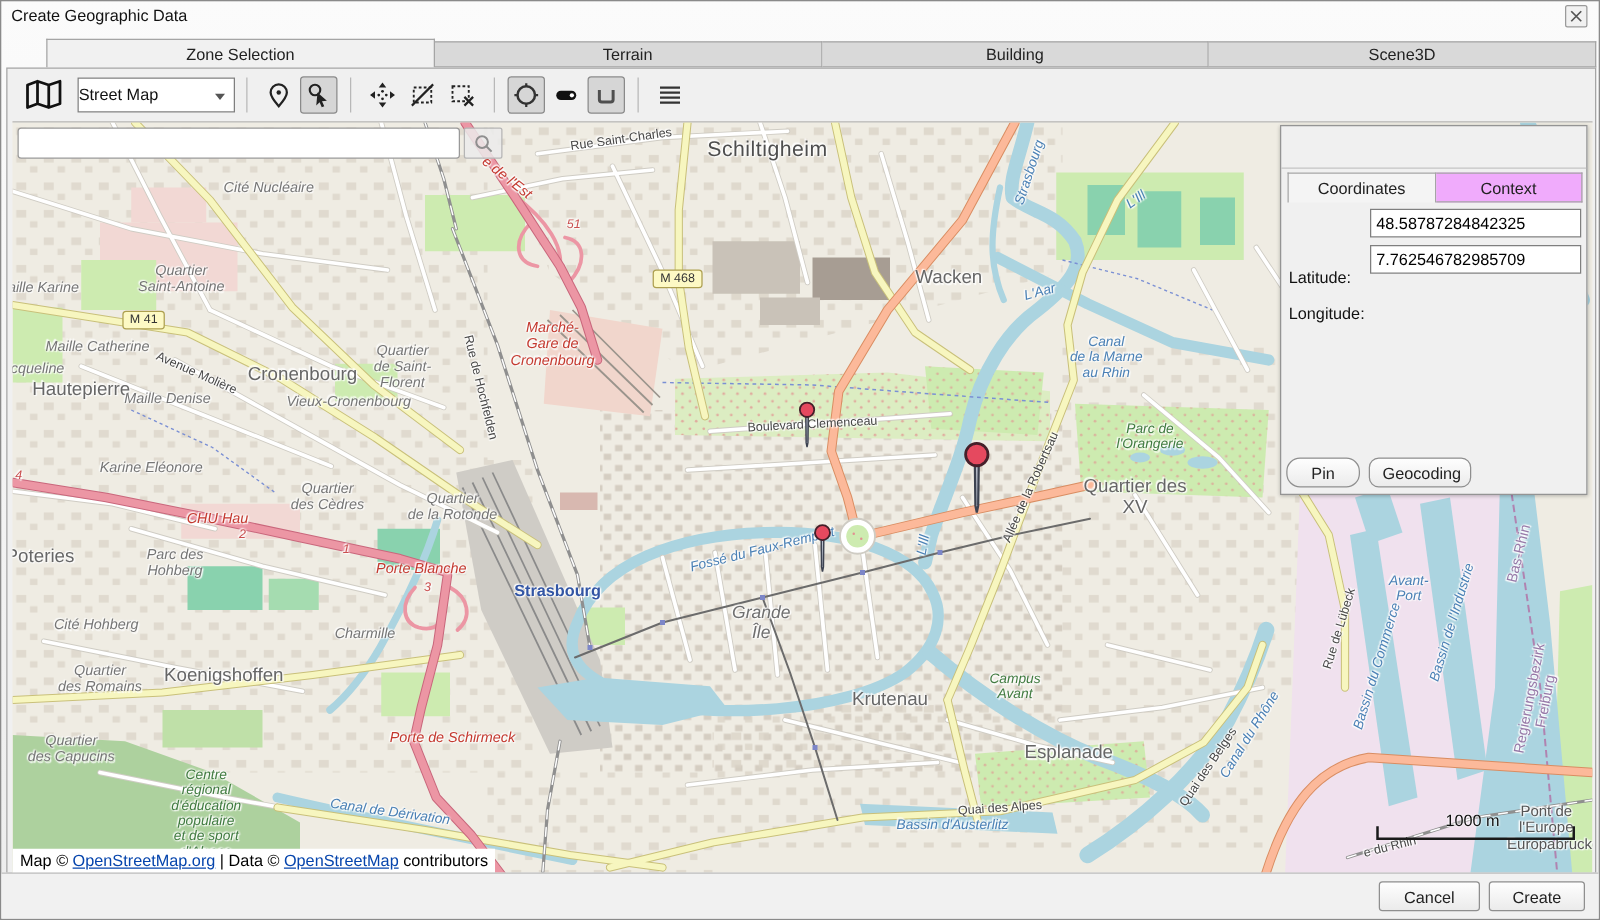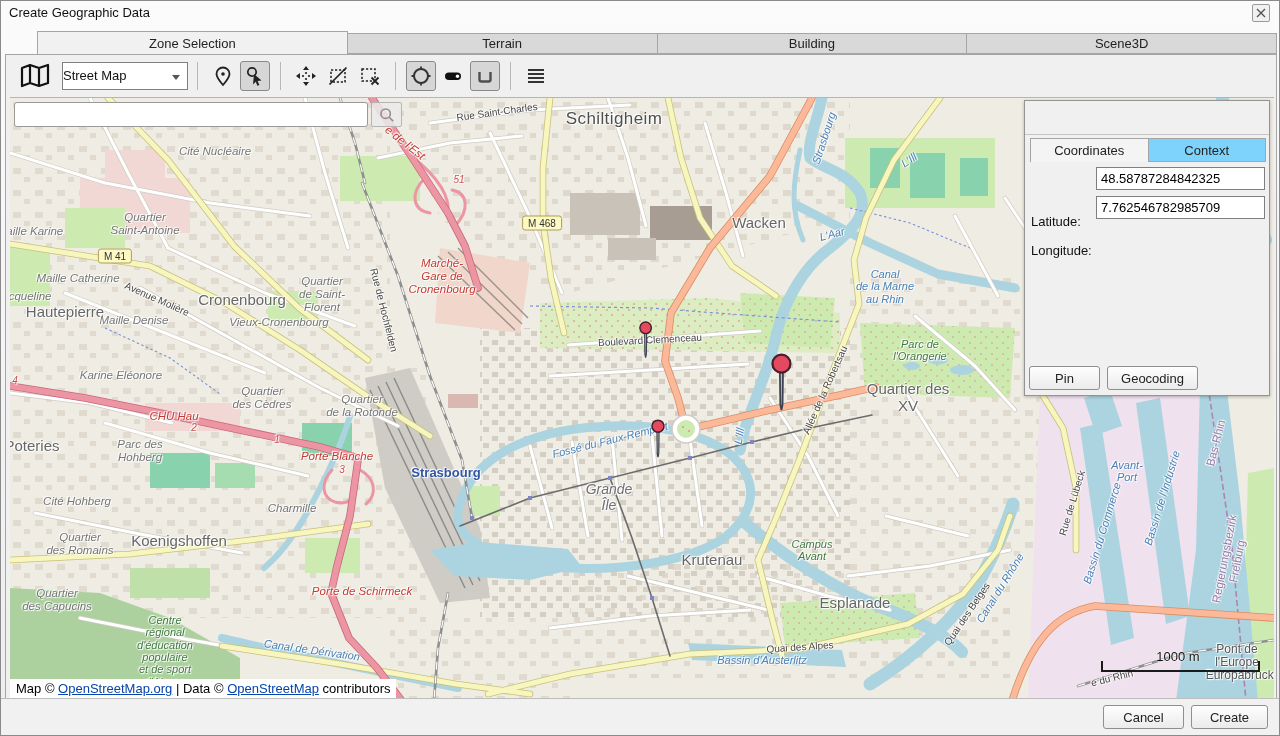--- a/index.html
+++ b/index.html
@@ -44,30 +44,30 @@
   .shield{position:absolute;transform:translate(-50%,-50%);background:#fdf9c4;border:1px solid #ad9f4f;border-radius:3px;font-size:10px;color:#333;padding:1px 5px;white-space:nowrap;}
   .map-pin{position:absolute;pointer-events:auto;}
   
   .search-bar{position:absolute;left:4px;top:4px;display:flex;}
   .search-input{width:354px;height:25px;border:1px solid #999;border-radius:3px;background:#fff;font-size:13px;padding:0 6px;}
   .search-btn{width:31px;height:25px;margin-left:3px;background:rgba(235,235,235,.85);border:1px solid #b5b5b5;border-radius:2px;display:flex;align-items:center;justify-content:center;padding:0;cursor:pointer;}
   
   .side-panel{position:absolute;left:1014px;top:2px;width:246px;height:296px;background:#f0f0f0;border:1px solid #949494;box-shadow:0 1px 3px rgba(0,0,0,.25);}
   .panel-divider{position:absolute;left:0;top:33px;width:100%;height:1px;background:#c4c4c4;}
   .panel-tabs{position:absolute;left:5px;top:37px;width:236px;height:24px;display:flex;}
-  .ptab{flex:1;text-align:center;font-size:13px;color:#222;border:1px solid #a5a5a5;background:#7dd3fc;padding-top:4px;cursor:pointer;}
+  .ptab{flex:1;text-align:center;font-size:13px;color:#222;border:1px solid #a5a5a5;background:#f0abfc;padding-top:4px;cursor:pointer;}
   .ptab.active{background:#f4f4f4;border-bottom:none;}
   .ptab + .ptab{border-left:none;}
   .field-row{position:absolute;left:6px;width:234px;height:23px;}
   .field-row label{font-size:13px;color:#111;position:absolute;left:0;top:4px;margin-top:43px;}
   .field-row input{position:absolute;left:65px;top:0;width:169px;height:23px;border:1px solid #7f7f7f;background:#fff;font-size:13px;padding:0 4px;}
   .panel-buttons{position:absolute;left:4px;bottom:5px;display:flex;gap:7px;}
   .btn{background:linear-gradient(#fefefe,#ebebeb);border:1px solid #8f8f8f;border-radius:3px;font-size:13px;color:#222;height:24px;padding:0 10px;cursor:pointer;}
-  .btn-pin{width:71px;}
-  .btn-geocoding{width:91px;}
+  .btn-pin{width:59px;border-radius:11px;}
+  .btn-geocoding{width:82px;border-radius:8px;}
   
   .scale-label{position:absolute;left:1088px;top:551px;width:160px;text-align:center;font-size:13px;color:#111;pointer-events:none;text-shadow:0 0 2px #fff,0 0 2px #fff;}
   .scale-svg{position:absolute;left:1086px;top:558px;pointer-events:none;}
   .attribution{position:absolute;left:0;top:581px;height:21px;background:#fff;font-size:13px;color:#000;padding:2px 6px 0 6px;white-space:nowrap;}
   .attribution a{color:#0645ad;text-decoration:underline;cursor:pointer;}
   
   .bottombar{position:absolute;left:0;bottom:0;width:100%;height:37px;background:#f1f1f1;border-top:1px solid #bdbdbd;}
   .btn-cancel{position:absolute;right:95px;top:6px;width:81px;}
   .btn-create{position:absolute;right:11px;top:6px;width:77px;}
 </style>

